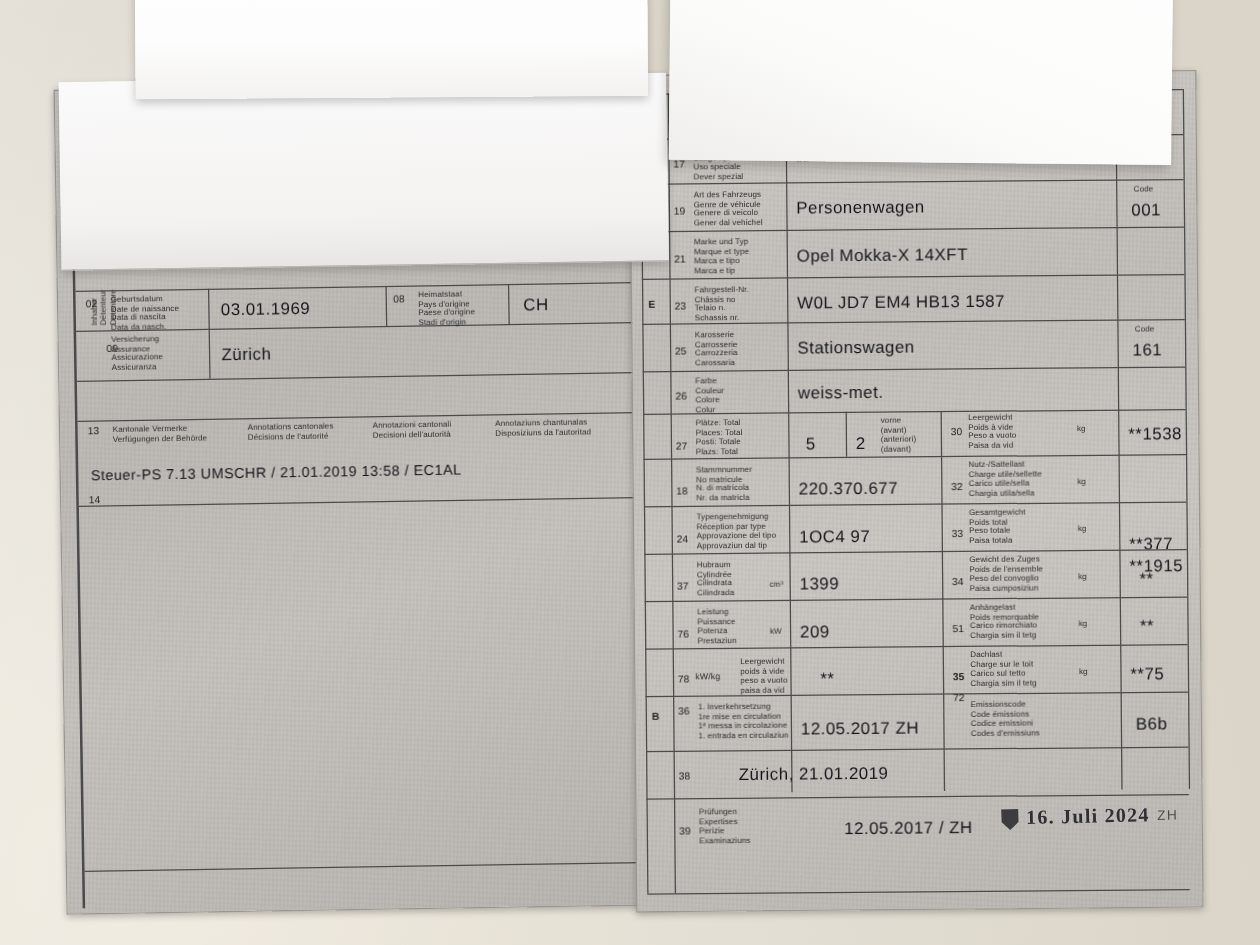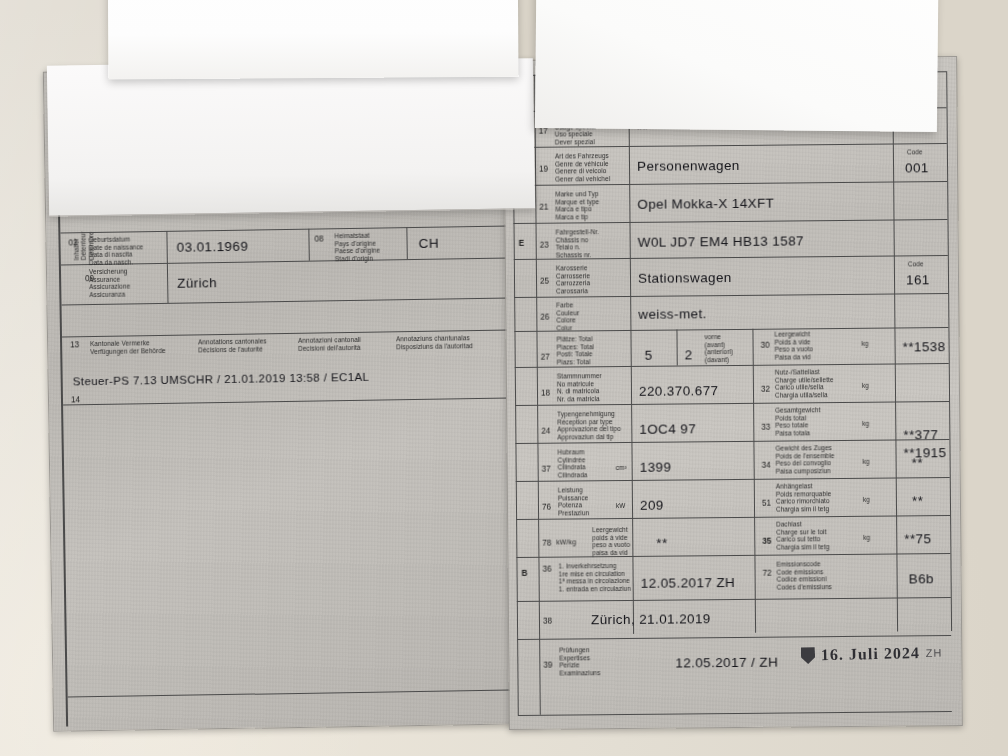--- a/index.html
+++ b/index.html
@@ -350,21 +350,21 @@
   <div class="lbl softblur" style="left:355px;top:476px;">kg</div>
   <div class="val softblur" style="left:396px;top:474px;">**75</div>
   <div class="hr" style="left:8px;top:496px;width:434px;"></div>
 
   <div class="num softblur" style="left:34px;top:504px;">36</div>
   <div class="lbl softblur" style="left:50px;top:502px;">1. Inverkehrsetzung
 1re mise en circulation
 1ª messa in circolazione
 1. entrada en circulaziun</div>
   <div class="val softblur" style="left:132px;top:516px;">12.05.2017 ZH</div>
-  <div class="num softblur" style="left:254px;top:510px;">72</div>
+  <div class="num softblur" style="left:254px;top:495px;">72</div>
   <div class="lbl softblur" style="left:268px;top:502px;">Emissionscode
 Code émissions
 Codice emissioni
 Codes d'emissiuns</div>
   <div class="val softblur" style="left:400px;top:514px;">B6b</div>
   <div class="hr" style="left:8px;top:540px;width:434px;"></div>
 
   <div class="num softblur" style="left:34px;top:556px;">38</div>
   <div class="val softblur" style="left:82px;top:552px;">Zürich, 21.01.2019</div>
   <div class="hr" style="left:8px;top:578px;width:434px;"></div>

